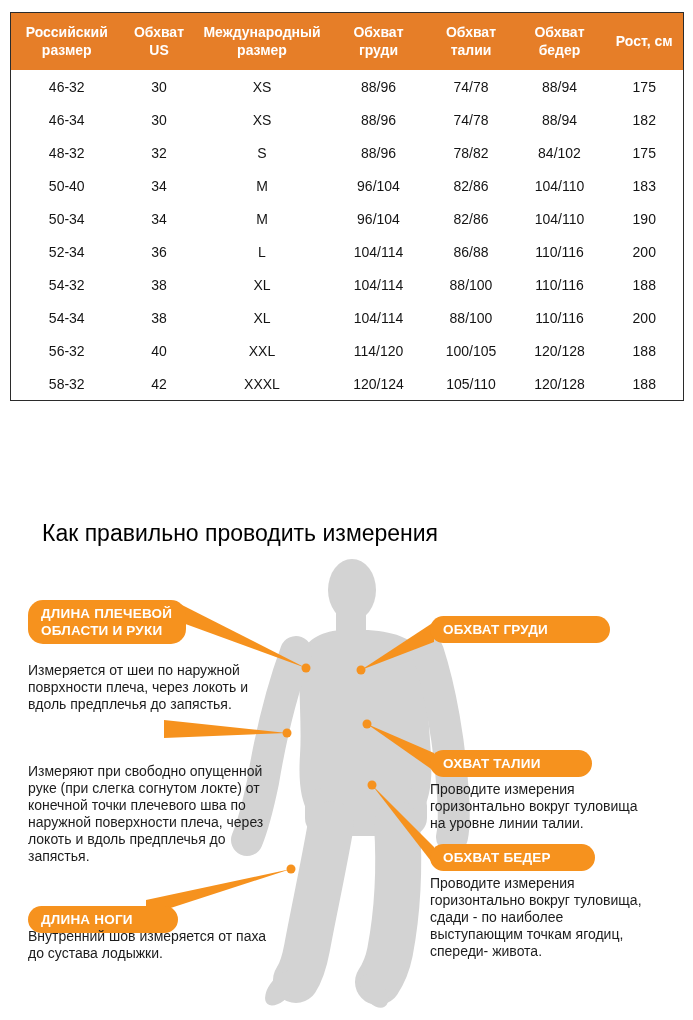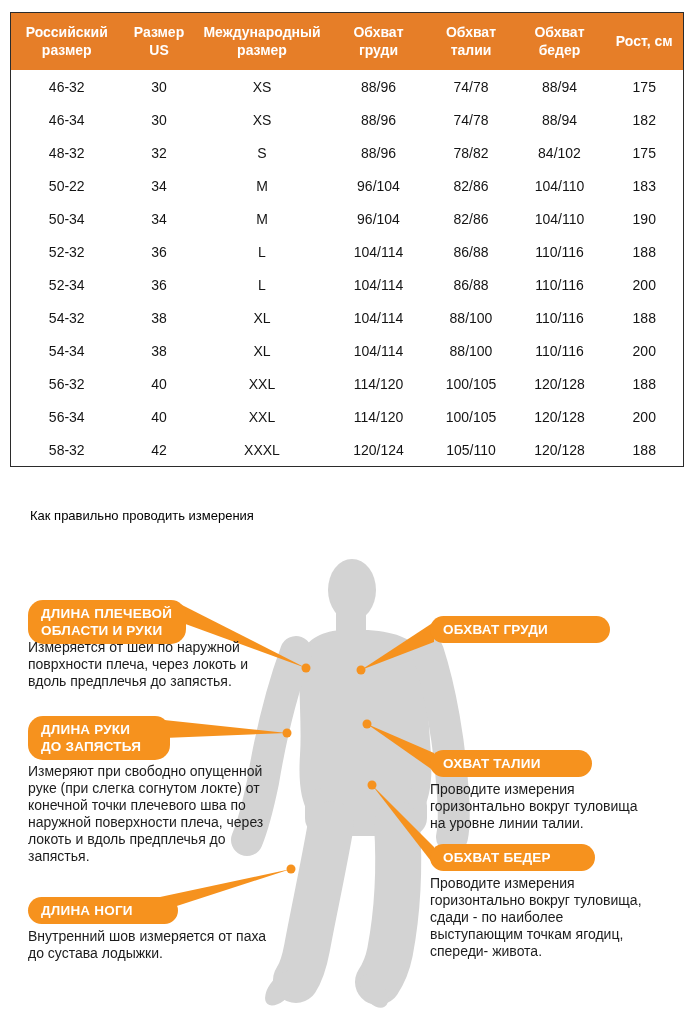--- a/index.html
+++ b/index.html
@@ -21,22 +21,22 @@
     color:#fff;font-weight:bold;font-size:14px;line-height:1.25;
     height:53px;padding:2px 4px;text-align:center;vertical-align:middle;
   }
   .size-table td{
     font-size:14px;color:#141414;text-align:center;vertical-align:middle;
     height:33px;padding:0 2px;background:#fff;
   }
 
   
   .section-title{
-    position:absolute;left:30px;top:508px;margin:0;
-    font-size:13px;font-weight:400;color:#000;
+    position:absolute;left:30px;top:508px;margin:12px;
+    font-size:23px;font-weight:400;color:#000;
   }
 
   
   .diagram{position:absolute;left:0;top:540px;width:693px;height:480px;}
   .diagram-svg{position:absolute;left:0;top:0;}
 
   .pill{
     position:absolute;box-sizing:border-box;
     background:var(--callout-orange,#F6921E);
     color:#fff;font-weight:bold;font-size:13.5px;line-height:17px;
@@ -59,21 +59,21 @@
         <col style="width:73px">
         <col style="width:133px">
       <col style="width:100px">
         <col style="width:85px">
         <col style="width:92px">
       <col style="width:78px">
     </colgroup>
     <thead>
       <tr>
           <th>Российский размер</th>
-          <th>Размер US</th>
+          <th>Обхват US</th>
           <th>Международный размер</th>
           <th>Обхват груди</th>
           <th>Обхват талии</th>
           <th>Обхват бедер</th>
           <th>Рост, см</th>
         </tr>
     </thead>
     <tbody>
         <tr>
           <td>46-32</td>
@@ -96,47 +96,38 @@
         <tr>
           <td>48-32</td>
           <td>32</td>
           <td>S</td>
           <td>88/96</td>
           <td>78/82</td>
           <td>84/102</td>
           <td>175</td>
         </tr>
         <tr>
-          <td>50-22</td>
+          <td>50-40</td>
           <td>34</td>
           <td>M</td>
           <td>96/104</td>
           <td>82/86</td>
           <td>104/110</td>
           <td>183</td>
         </tr>
         <tr>
           <td>50-34</td>
           <td>34</td>
           <td>M</td>
           <td>96/104</td>
           <td>82/86</td>
           <td>104/110</td>
           <td>190</td>
         </tr>
         <tr>
-          <td>52-32</td>
-          <td>36</td>
-          <td>L</td>
-          <td>104/114</td>
-          <td>86/88</td>
-          <td>110/116</td>
-          <td>188</td>
-        </tr>
-        <tr>
           <td>52-34</td>
           <td>36</td>
           <td>L</td>
           <td>104/114</td>
           <td>86/88</td>
           <td>110/116</td>
           <td>200</td>
         </tr>
         <tr>
           <td>54-32</td>
@@ -157,29 +148,20 @@
           <td>200</td>
         </tr>
         <tr>
           <td>56-32</td>
           <td>40</td>
           <td>XXL</td>
           <td>114/120</td>
           <td>100/105</td>
           <td>120/128</td>
           <td>188</td>
-        </tr>
-        <tr>
-          <td>56-34</td>
-          <td>40</td>
-          <td>XXL</td>
-          <td>114/120</td>
-          <td>100/105</td>
-          <td>120/128</td>
-          <td>200</td>
         </tr>
         <tr>
           <td>58-32</td>
           <td>42</td>
           <td>XXXL</td>
           <td>120/124</td>
           <td>105/110</td>
           <td>120/128</td>
           <td>188</td>
         </tr>
@@ -223,34 +205,32 @@
         <polygon points="434,307 434,325 372,245" style="fill:var(--callout-orange,#F6921E)"></polygon>
         <circle cx="372" cy="245" r="4.5" style="fill:var(--callout-orange,#F6921E)"></circle>
 
         <polygon points="146,360 146,376 291,329" style="fill:var(--callout-orange,#F6921E)"></polygon>
         <circle cx="291" cy="329" r="4.5" style="fill:var(--callout-orange,#F6921E)"></circle>
       </g>
     </svg>
 
     <div class="pill" style="left:28px;top:60px;width:158px">ДЛИНА ПЛЕЧЕВОЙ
 ОБЛАСТИ И РУКИ</div>
-    <div class="desc" style="left:28px;top:99px;width:260px">Измеряется от шеи по наружной
+    <div class="desc" style="left:28px;top:122px;width:260px">Измеряется от шеи по наружной
 поврхности плеча, через локоть и
 вдоль предплечья до запястья.</div>
 
-    <div class="pill" style="left:28px;top:176px;width:142px">ДЛИНА РУКИ
-ДО ЗАПЯСТЬЯ</div>
     <div class="desc" style="left:28px;top:223px;width:264px">Измеряют при свободно опущенной
 руке (при слегка согнутом локте) от
 конечной точки плечевого шва по
 наружной поверхности плеча, через
 локоть и вдоль предплечья до
 запястья.</div>
 
-    <div class="pill" style="left:28px;top:357px;width:150px">ДЛИНА НОГИ</div>
+    <div class="pill" style="left:28px;top:366px;width:150px">ДЛИНА НОГИ</div>
     <div class="desc" style="left:28px;top:388px;width:264px">Внутренний шов измеряется от паха
 до сустава лодыжки.</div>
 
     <div class="pill" style="left:430px;top:76px;width:180px">ОБХВАТ ГРУДИ</div>
 
     <div class="pill" style="left:430px;top:210px;width:162px">ОХВАТ ТАЛИИ</div>
     <div class="desc" style="left:430px;top:241px;width:246px">Проводите измерения
 горизонтально вокруг туловища
 на уровне линии талии.</div>
 

